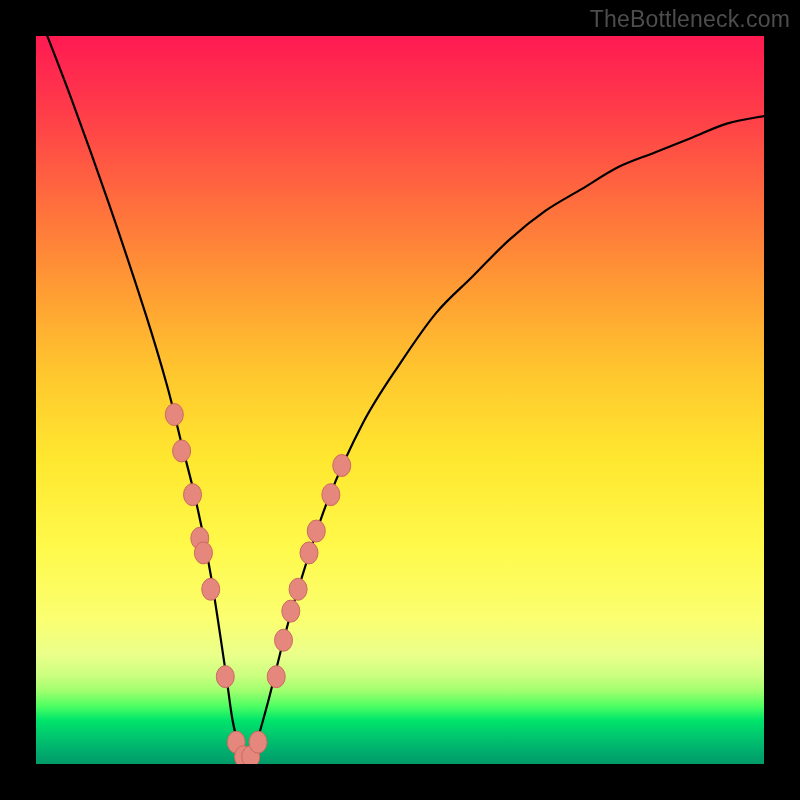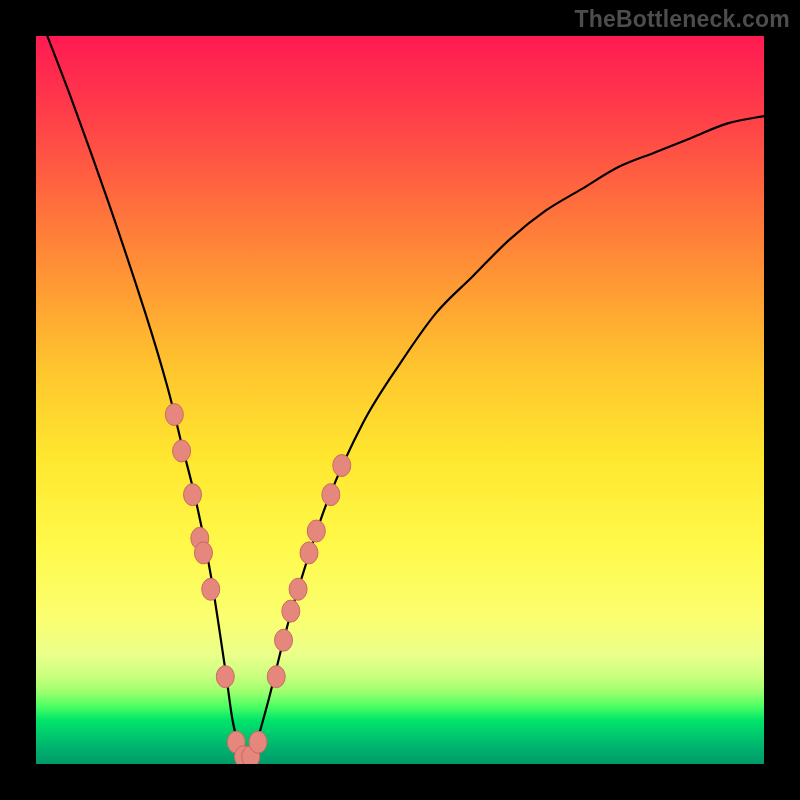--- a/index.html
+++ b/index.html
@@ -44,21 +44,21 @@
       #00b06e 98%,
       #009a68 100%
     );
   }
   .watermark {
     position: absolute;
     top: 6px;
     right: 10px;
     color: #4d4d4d;
     font-size: 23px;
-    font-weight: 700;
+    font-weight: 400;
     letter-spacing: 0.2px;
     user-select: none;
   }
   svg.curve {
     position: absolute;
     left: 0;
     top: 0;
     width: 728px;
     height: 728px;
     pointer-events: none;

